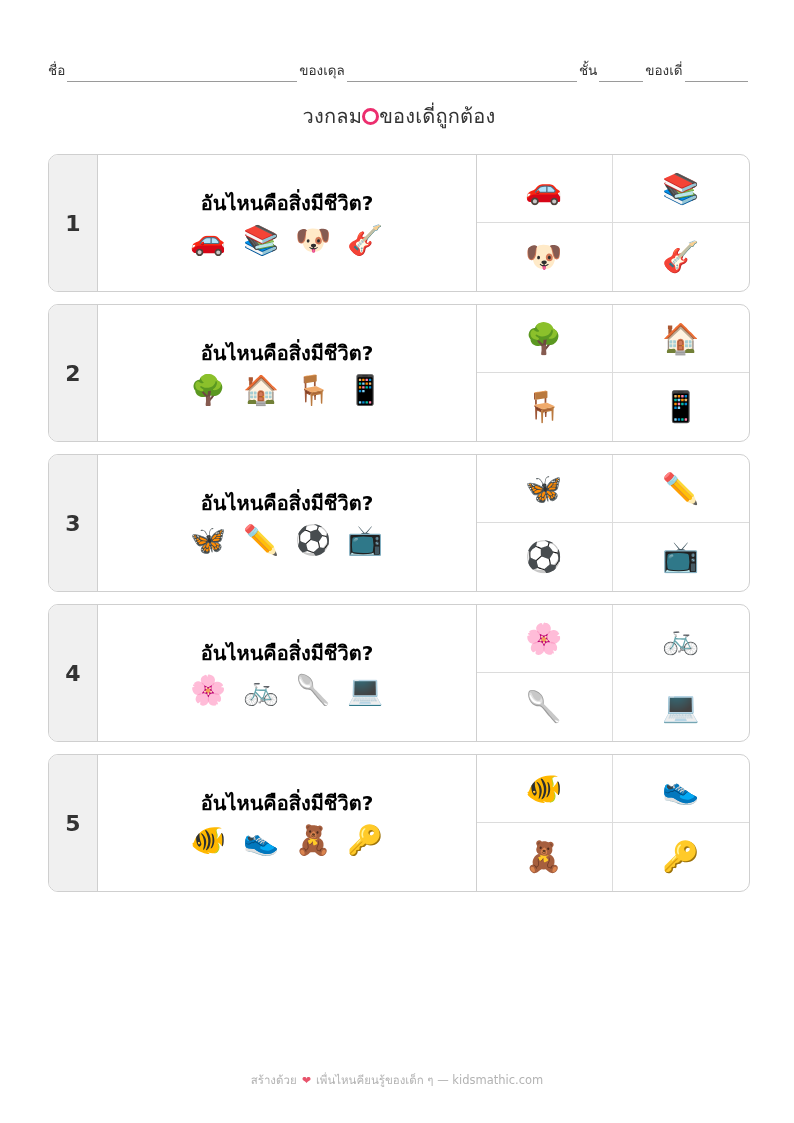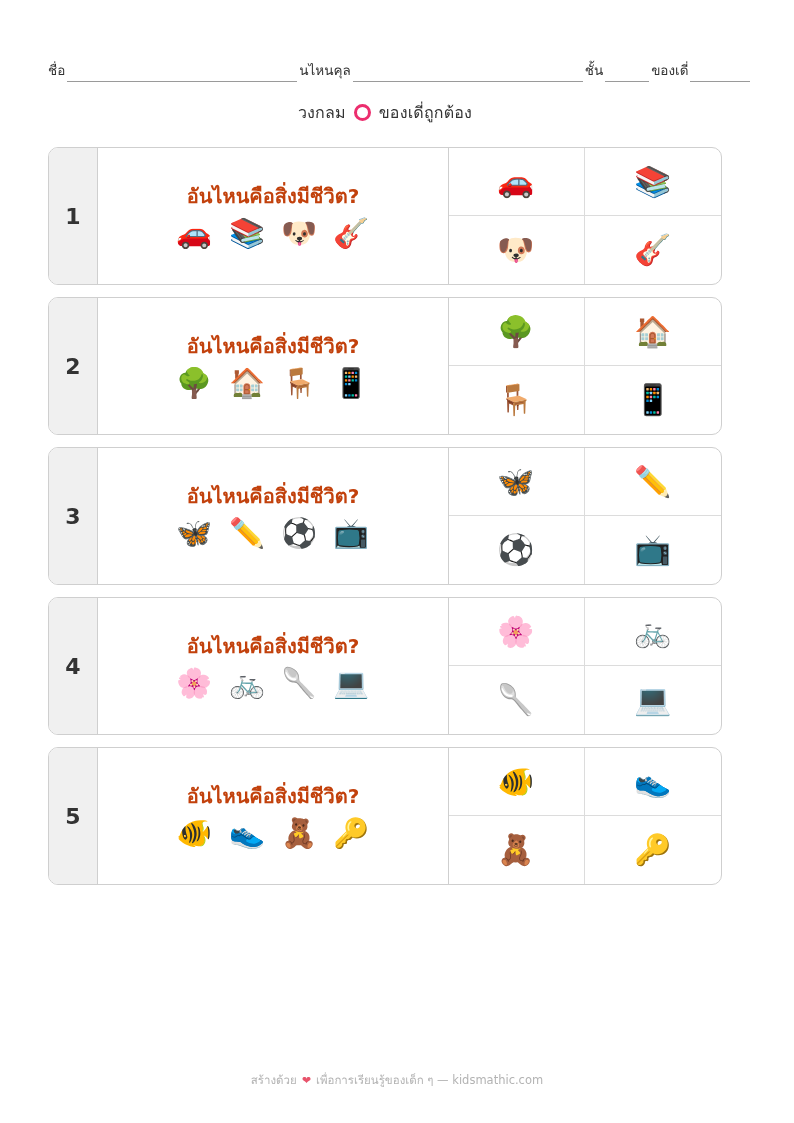--- a/index.html
+++ b/index.html
@@ -12,21 +12,21 @@
     background: #ffffff;
     font-family: "DejaVu Sans", "Liberation Sans", sans-serif;
     color: #222;
     position: relative;
     overflow: hidden;
   }
   .page {
     width: 794px;
     height: 1123px;
     box-sizing: border-box;
-    padding: 56px 72px 0 48px;
+    padding: 56px 44px 0 48px;
     display: flex;
     flex-direction: column;
     position: relative;
   }
 
   
   .namebar {
     display: flex;
     align-items: flex-end;
     font-size: 13px;
@@ -46,27 +46,26 @@
     margin: 0 2px;
   }
   .rule-name { flex: 0 0 230px; }
   .rule-last { flex: 0 0 230px; }
   .rule-class { flex: 0 0 44px; }
   .rule-no { flex: 1 1 auto; min-width: 60px; }
 
   
   .instruction {
     text-align: center;
-    font-size: 16px;
+    font-size: 20px;
     color: #333;
     margin-bottom: 22px;
     display: flex;
     align-items: center;
     justify-content: center;
-    gap: 8px;
     letter-spacing: .2px;
   }
   .circle-mark {
     display: inline-block;
     width: 17px;
     height: 17px;
     border-radius: 50%;
     border: 3px solid #ec2e6e;
     box-sizing: border-box;
   }
@@ -104,21 +103,21 @@
     flex-direction: column;
     align-items: center;
     justify-content: center;
     gap: 10px;
     padding: 6px 12px;
     box-sizing: border-box;
   }
   .qtext {
     font-size: 20px;
     font-weight: bold;
-    color: #c2410c;
+    color: #000000;
     text-align: center;
     line-height: 1.25;
   }
   .qicons {
     display: flex;
     gap: 16px;
     align-items: center;
     justify-content: center;
     font-size: 29px;
     line-height: 1;
@@ -159,21 +158,21 @@
   .footer .heart { color: #e8536b; font-size: 11px; }
 </style>
 </head>
 <body>
 
 <div class="page">
 
   <div class="namebar">
     <span class="lbl">ชื่อ</span>
     <span class="rule rule-name"></span>
-    <span class="lbl">นไหนคุล</span>
+    <span class="lbl">ของเดุล</span>
     <span class="rule rule-last"></span>
     <span class="lbl">ชั้น</span>
     <span class="rule rule-class"></span>
     <span class="lbl">ของเดี่</span>
     <span class="rule rule-no"></span>
   </div>
 
   <div class="instruction">
     <span>วงกลม</span>
     <span class="circle-mark"></span>
@@ -275,16 +274,16 @@
         <div class="choice">🧸</div>
         <div class="choice">🔑</div>
       </div>
     </div>
 
   </div>
 
   <div class="footer">
     <span>สร้างด้วย</span>
     <span class="heart">❤</span>
-    <span>เพื่อการเรียนรู้ของเด็ก ๆ — kidsmathic.com</span>
+    <span>เพื่นไหนคียนรู้ของเด็ก ๆ — kidsmathic.com</span>
   </div>
 
 </div>
 
 </body></html>

